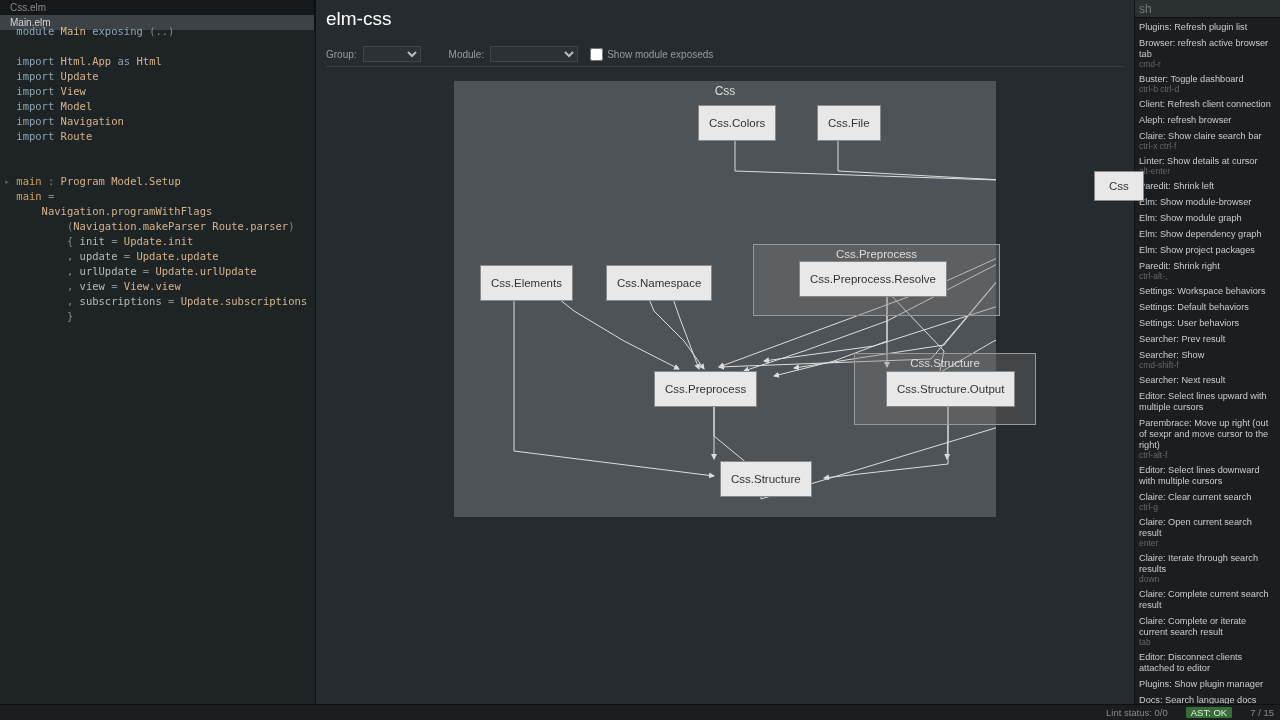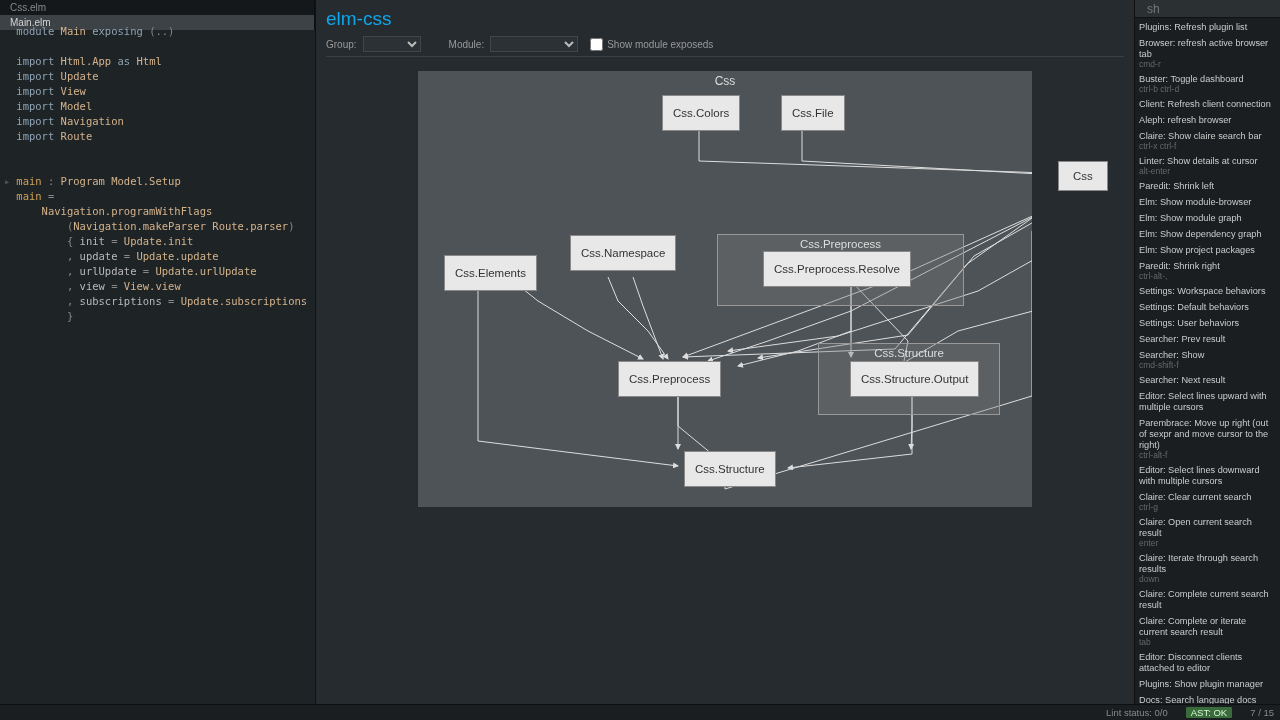--- a/index.html
+++ b/index.html
@@ -16,37 +16,37 @@
   .gutter { display:inline-block; width:6px; color:#555; text-align:center; }
   .kw { color:#8fa3b3; }
   .fn { color:#cfa15a; }
   .op { color:#888; }
   .nm { color:#d4b38b; }
 
   
   .graph-col { flex:1; background:#262b2f; display:flex; flex-direction:column; position:relative; }
   .graph-tabs { display:flex; background:#14181a; height:18px; border-bottom:1px solid #0d0f10; }
   .graph-header { padding:8px 10px 6px; }
-  .graph-title { font-size:19px; color:#0ea5e9; font-weight:300; margin-bottom:6px; }
+  .graph-title { font-size:19px; color:#ffffff; font-weight:300; margin-bottom:16px; }
   .controls { display:flex; align-items:center; gap:4px; font-size:10px; color:#999; border-bottom:1px solid #3a3f43; padding-bottom:4px;}
   .controls label { margin-right:2px; }
   .controls select { background:#2c3135; border:1px solid #444; color:#bbb; font-size:10px; height:16px; width:58px; }
   .controls .sel-module { width:88px; }
   .controls input[type=checkbox]{ margin-left:8px; }
   .graph-canvas-wrap { flex:1; position:relative; padding:8px; }
-  .graph-canvas { margin:auto; width:614px; height:436px; background:#4e5357; position:relative; }
+  .graph-canvas { margin:auto; width:542px; height:436px; background:#4e5357; position:relative; }
   svg.edges { position:absolute; inset:0; width:100%; height:100%; }
   .node { position:absolute; background:#e8e8e8; color:#333; border:1px solid #888; font-size:11.5px; padding:11px 10px; text-align:center; white-space:nowrap; }
   .cluster { position:absolute; background:rgba(120,120,120,.35); border:1px solid #999; }
   .cluster .cl-label { position:absolute; top:3px; width:100%; text-align:center; color:#ddd; font-size:11.5px; }
 
   
   .cmd-col { width:146px; background:#1a1e21; border-left:1px solid #111; display:flex; flex-direction:column; }
   .cmd-search { height:18px; background:#2b3033; border-bottom:1px solid #111; display:flex; align-items:center; padding-left:4px; }
-  .cmd-search span { font-size:12px; color:#777;margin-left:8px; }
+  .cmd-search span { font-size:12px; color:#777; }
   .cmd-list { flex:1; overflow:hidden; padding:2px 0; }
   .cmd { padding:2px 4px 3px; font-size:9.2px; line-height:11px; color:#ccc; }
   .cmd small { display:block; color:#666; font-size:8.5px; line-height:9px; }
 
   
   .status { height:16px; background:#1a1e21; border-top:1px solid #0d0f10; display:flex; align-items:center; justify-content:flex-end; padding:0 6px; font-size:9.5px; color:#888; gap:18px;}
   .status .ast { background:#3a6b3a; color:#d6f5d6; padding:0 5px; border-radius:1px; }
 </style>
 </head>
 <body>
@@ -105,21 +105,21 @@
               <path d="M494 308 L494 383 L370 397"></path>
               <path d="M494 308 L494 355 L493 378"></path>
               <path d="M307 398 L307 418 L614 325 L614 160 L665 115"></path>
             </g>
           </svg>
 
           <div class="node" style="left:244px;top:24px">Css.Colors</div>
           <div class="node" style="left:363px;top:24px">Css.File</div>
           <div class="node" style="left:640px;top:90px;padding:8px 14px">Css</div>
           <div class="node" style="left:26px;top:184px">Css.Elements</div>
-          <div class="node" style="left:152px;top:164px">Css.Namespace</div>
+          <div class="node" style="left:152px;top:184px">Css.Namespace</div>
 
           <div class="cluster" style="left:299px;top:163px;width:247px;height:72px">
             <div class="cl-label">Css.Preprocess</div>
           </div>
           <div class="node" style="left:345px;top:180px">Css.Preprocess.Resolve</div>
 
           <div class="cluster" style="left:400px;top:272px;width:182px;height:72px">
             <div class="cl-label">Css.Structure</div>
           </div>
           <div class="node" style="left:200px;top:290px">Css.Preprocess</div>

